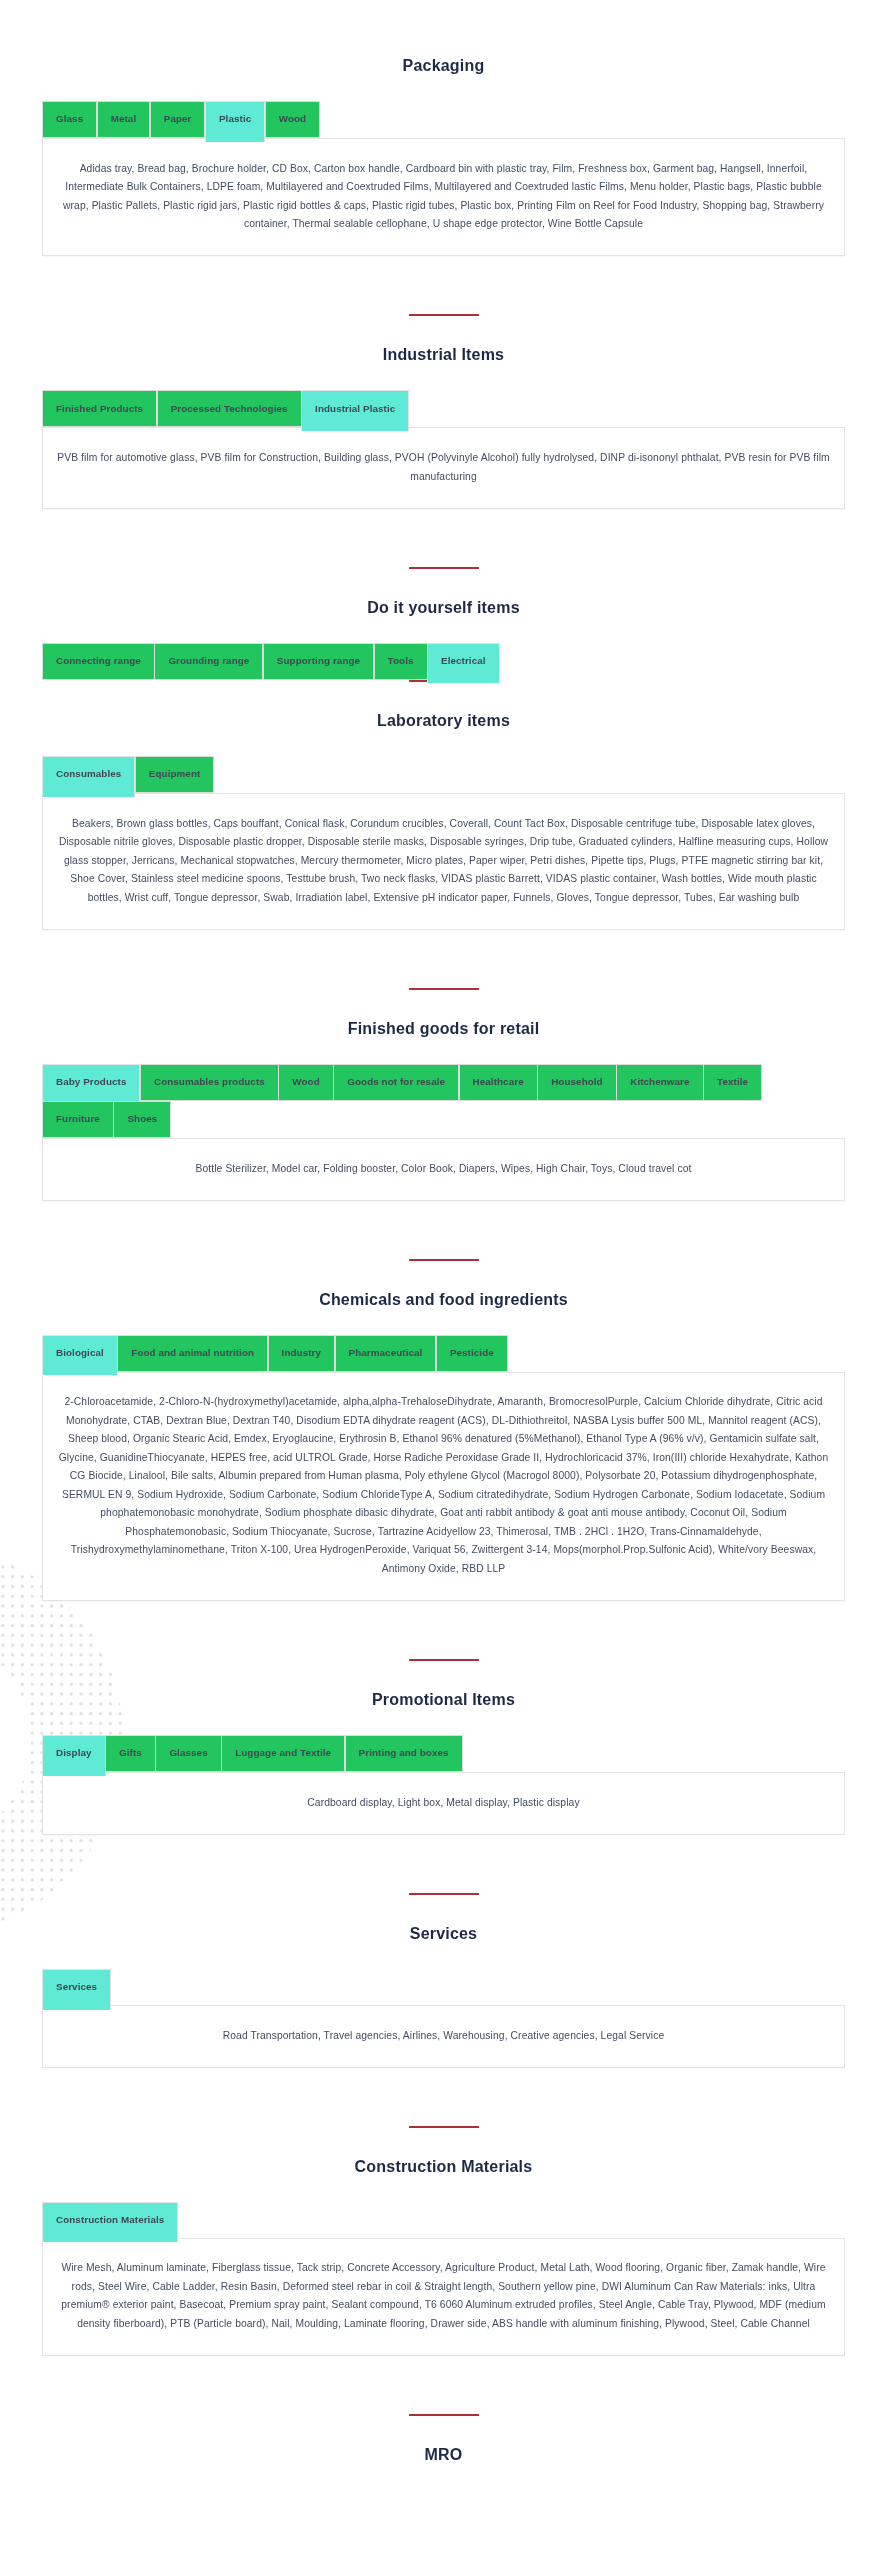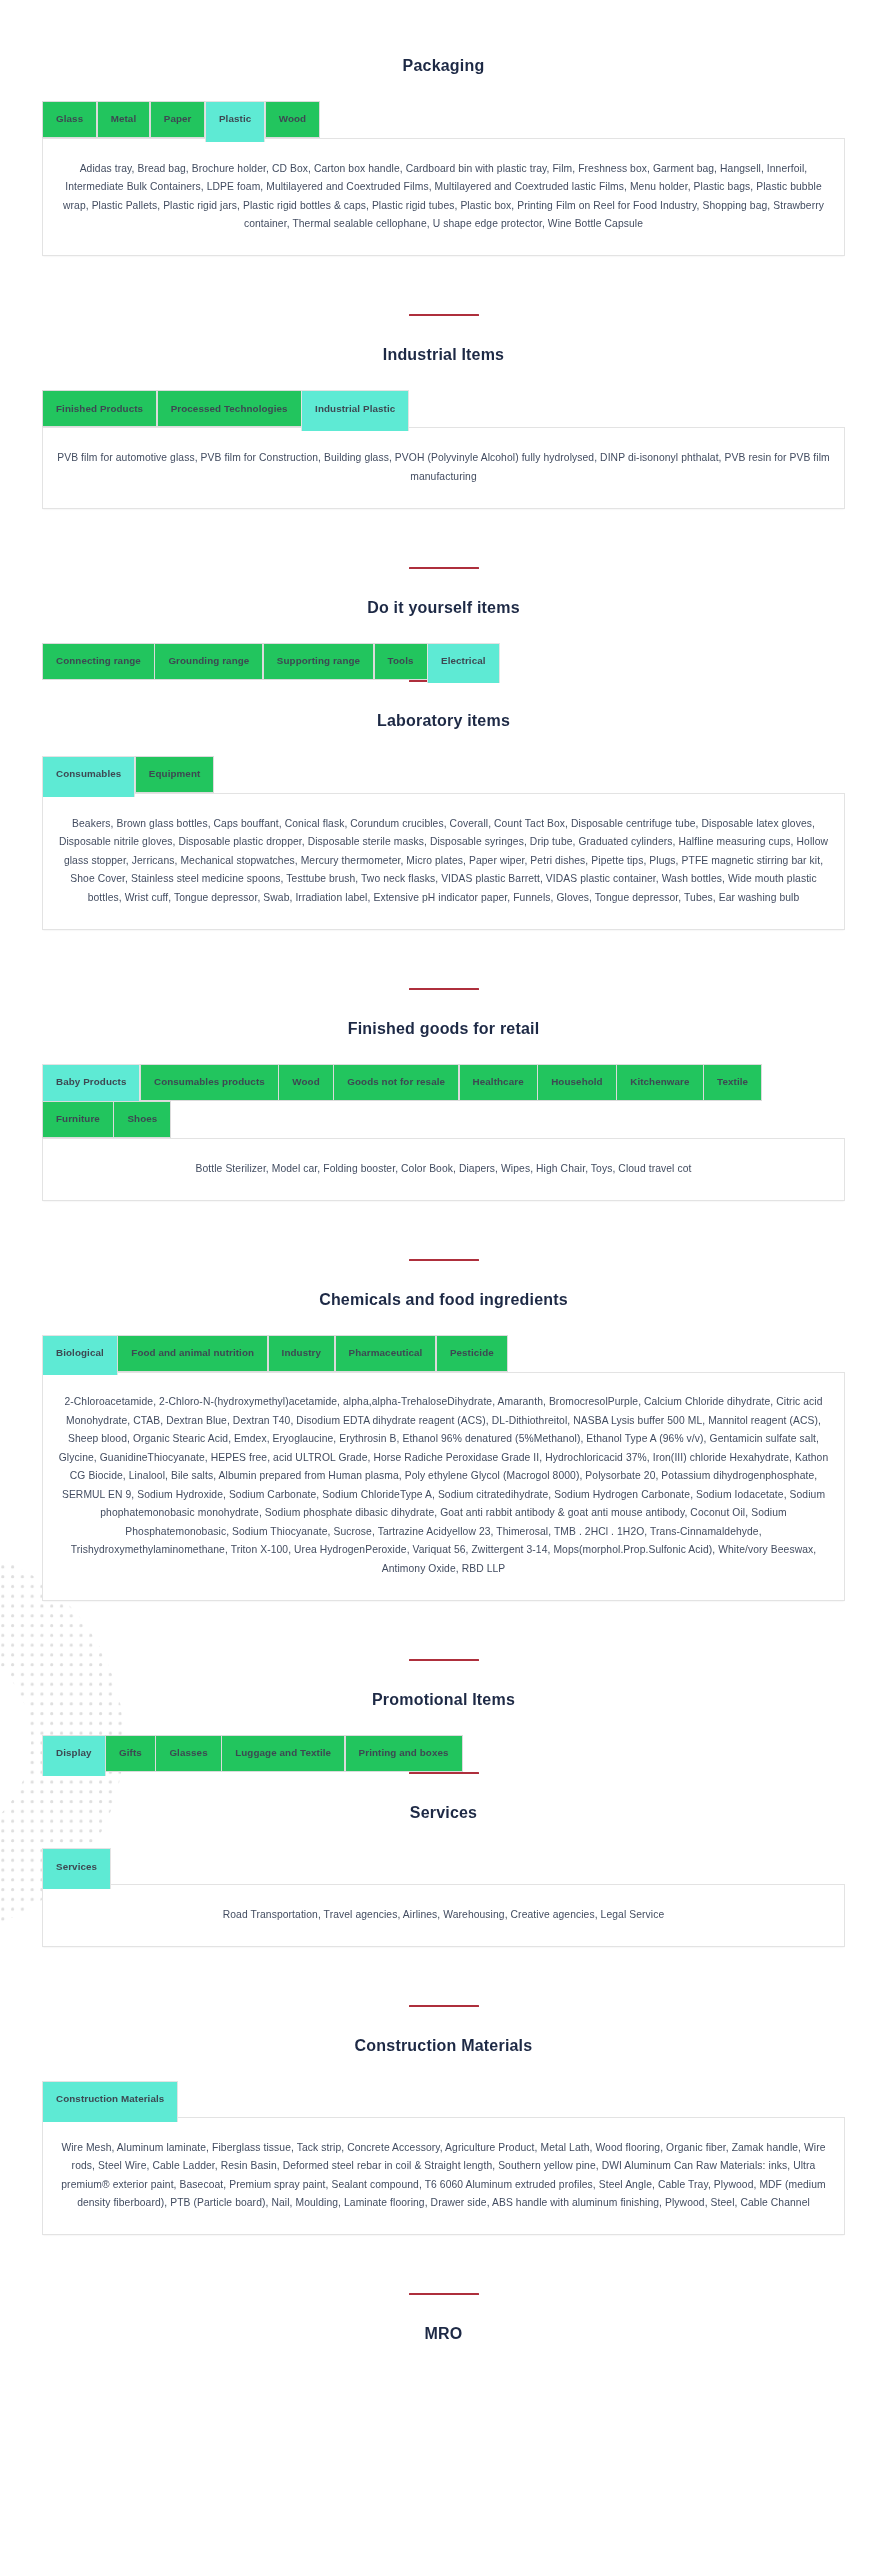--- a/index.html
+++ b/index.html
@@ -193,20 +193,23 @@
     <section class="section">
       <div class="rule"></div>
       <h2 class="title">Promotional Items</h2>
       <div class="tabs">
         <div class="tab active">Display</div>
         <div class="tab">Gifts</div>
         <div class="tab">Glasses</div>
         <div class="tab">Luggage and Textile</div>
         <div class="tab">Printing and boxes</div>
       </div>
+      <div class="panel">
+        <p class="items">Cardboard display, Light box, Metal display, Plastic display</p>
+      </div>
     </section>
 
     <section class="section">
       <div class="rule"></div>
       <h2 class="title">Services</h2>
       <div class="tabs">
         <div class="tab active">Services</div>
       </div>
       <div class="panel">
         <p class="items">Road Transportation, Travel agencies, Airlines, Warehousing, Creative agencies, Legal Service</p>

